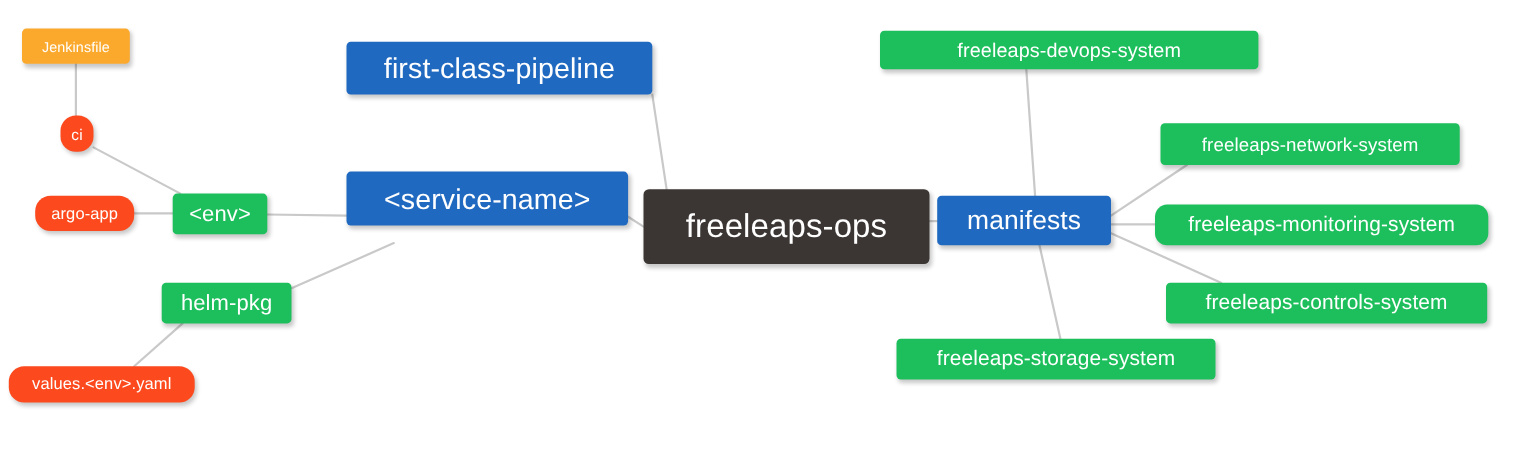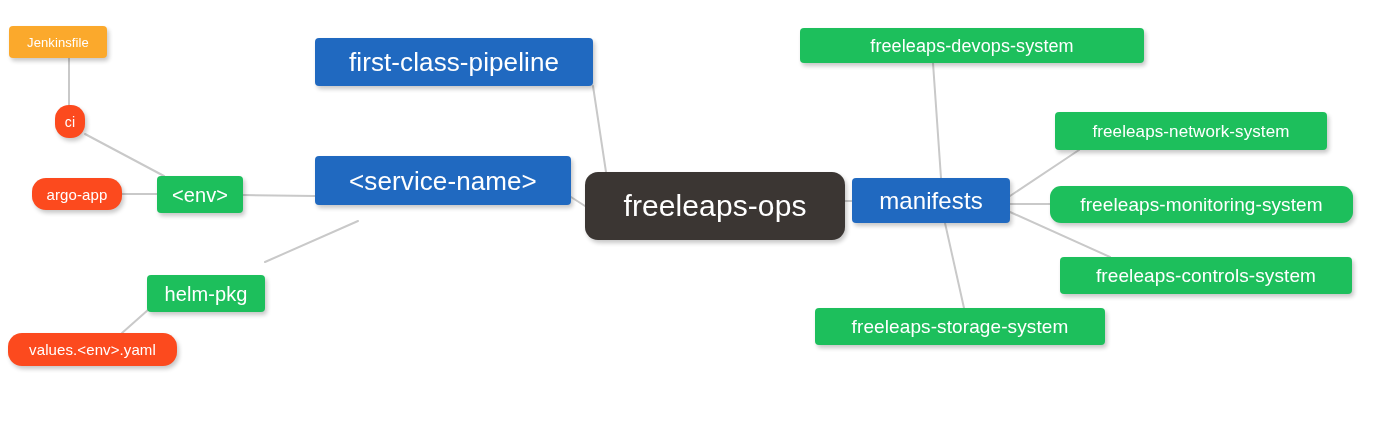--- a/index.html
+++ b/index.html
@@ -63,45 +63,45 @@
       <line x1="157" y1="194" x2="122" y2="194" stroke="#c9c9c9" stroke-width="2" stroke-linecap="round"></line>
       <line x1="69" y1="105" x2="69" y2="58" stroke="#c9c9c9" stroke-width="2" stroke-linecap="round"></line>
       <line x1="166" y1="294" x2="122" y2="333" stroke="#c9c9c9" stroke-width="2" stroke-linecap="round"></line>
       <line x1="941" y1="178" x2="933" y2="63" stroke="#c9c9c9" stroke-width="2" stroke-linecap="round"></line>
       <line x1="1010" y1="196" x2="1079" y2="150" stroke="#c9c9c9" stroke-width="2" stroke-linecap="round"></line>
       <line x1="1010" y1="204" x2="1050" y2="204" stroke="#c9c9c9" stroke-width="2" stroke-linecap="round"></line>
       <line x1="1010" y1="212" x2="1110" y2="257" stroke="#c9c9c9" stroke-width="2" stroke-linecap="round"></line>
       <line x1="945" y1="223" x2="964" y2="308" stroke="#c9c9c9" stroke-width="2" stroke-linecap="round"></line>
     </svg>
   <div id="node-layer">
-      <div class="node node-orange" style="left: 9px; top: 26px; width: 98px; height: 32px; font-size: 13px; text-align: center;">
+      <div class="node node-orange" style="left: 20px; top: 26px; width: 98px; height: 32px; font-size: 13px; text-align: center;">
         <span>Jenkinsfile</span>
       </div>
       <div class="node node-red" style="left: 55px; top: 105px; width: 30px; height: 33px; font-size: 14px;">
         <span>ci</span>
       </div>
       <div class="node node-red" style="left: 32px; top: 178px; width: 90px; height: 32px; font-size: 15px;">
         <span>argo-app</span>
       </div>
       <div class="node node-green" style="left: 157px; top: 176px; width: 86px; height: 37px; font-size: 20px;">
         <span>&lt;env&gt;</span>
       </div>
-      <div class="node node-green" style="left: 147px; top: 275px; width: 118px; height: 37px; font-size: 20px;">
+      <div class="node node-green" style="left: 147px; top: 257px; width: 118px; height: 37px; font-size: 20px;">
         <span>helm-pkg</span>
       </div>
       <div class="node node-red" style="left: 8px; top: 333px; width: 169px; height: 33px; font-size: 15px;">
         <span>values.&lt;env&gt;.yaml</span>
       </div>
       <div class="node node-blue" style="left: 315px; top: 38px; width: 278px; height: 48px; font-size: 26px;">
         <span>first-class-pipeline</span>
       </div>
       <div class="node node-blue" style="left: 315px; top: 156px; width: 256px; height: 49px; font-size: 26px;">
         <span>&lt;service-name&gt;</span>
       </div>
-      <div class="node node-root" style="left: 585px; top: 172px; width: 260px; height: 68px; font-size: 30px; border-radius: 13px;">
+      <div class="node node-root" style="left: 585px; top: 172px; width: 260px; height: 68px; font-size: 30px;">
         <span>freeleaps-ops</span>
       </div>
       <div class="node node-blue" style="left: 852px; top: 178px; width: 158px; height: 45px; font-size: 24px;">
         <span>manifests</span>
       </div>
       <div class="node node-green" style="left: 800px; top: 28px; width: 344px; height: 35px; font-size: 18px;">
         <span>freeleaps-devops-system</span>
       </div>
       <div class="node node-green" style="left: 1055px; top: 112px; width: 272px; height: 38px; font-size: 17px;">
         <span>freeleaps-network-system</span>

